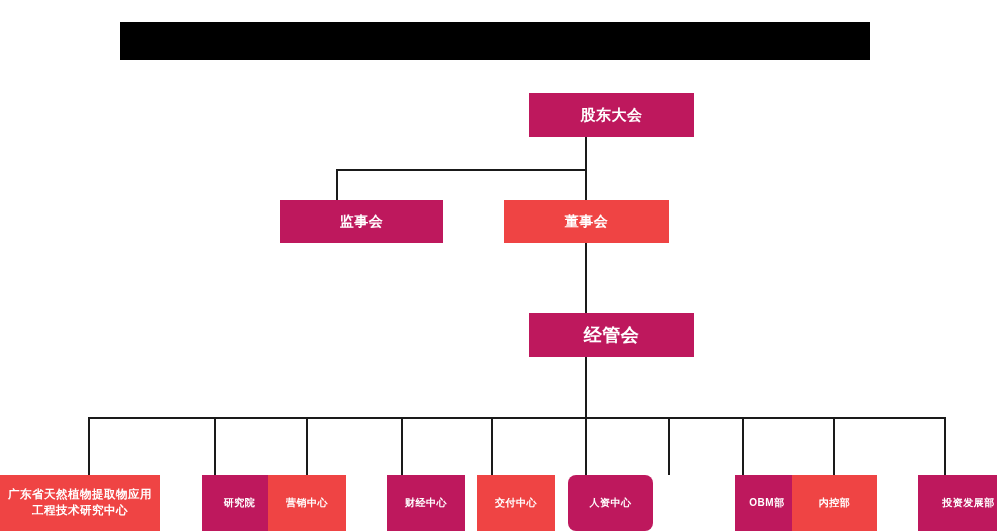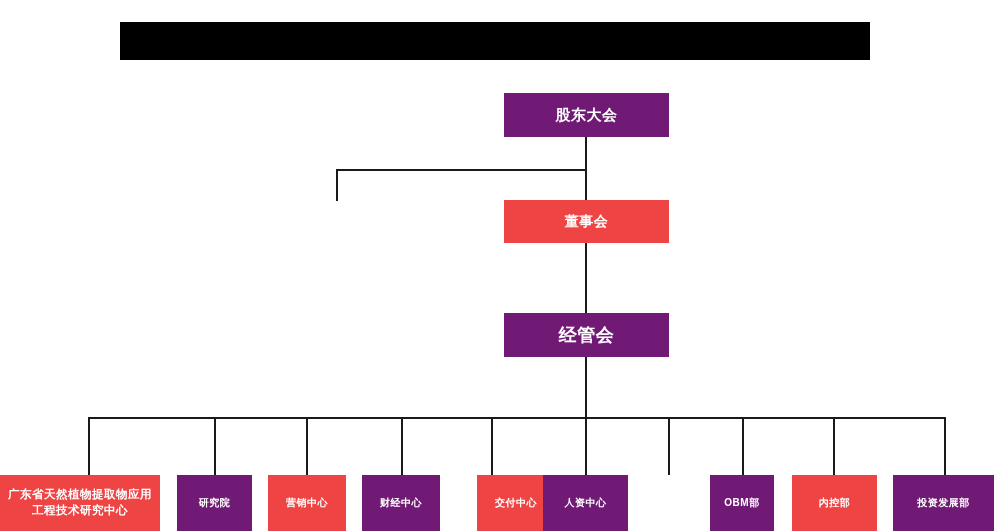--- a/index.html
+++ b/index.html
@@ -43,21 +43,21 @@
     display: flex;
     align-items: center;
     justify-content: center;
     text-align: center;
     color: #ffffff;
     font-weight: bold;
     line-height: 1.25;
     padding: 2px 4px;
     letter-spacing: 0.5px;
   }
-  .node.dark  { background: #701a75; }
+  .node.dark  { background: #be185d; margin-left: 25px; }
   .node.light { background: #ef4444; }
 
   .lvl1 { font-size: 15px; }
   .lvl2 { font-size: 14px; }
   .lvl3 { font-size: 18px; }
   .dept { font-size: 10px; }
   .dept.small { font-size: 11.5px; line-height: 1.35; font-weight: bold; }
 </style>
 </head>
 <body>
@@ -69,20 +69,21 @@
   <div class="node dark lvl1" style="left:504px; top:93px; width:165px; height:44px;">股东大会</div>
 
   <div class="line line-v" style="left:585px; top:137px; width:2px; height:33px;"></div>
 
   <div class="line line-h" style="left:336px; top:169px; width:251px; height:2px;"></div>
 
   <div class="line line-v" style="left:336px; top:169px; width:2px; height:32px;"></div>
 
   <div class="line line-v" style="left:585px; top:169px; width:2px; height:32px;"></div>
 
+  <div class="node dark lvl2" style="left:255px; top:200px; width:163px; height:43px;">监事会</div>
 
   <div class="node light lvl2" style="left:504px; top:200px; width:165px; height:43px;">董事会</div>
 
   <div class="line line-v" style="left:585px; top:243px; width:2px; height:70px;"></div>
 
   <div class="node dark lvl3" style="left:504px; top:313px; width:165px; height:44px;">经管会</div>
 
   <div class="line line-v" style="left:585px; top:357px; width:2px; height:61px;"></div>
 
   <div class="line line-h" style="left:88px; top:417px; width:858px; height:2px;"></div>
@@ -101,21 +102,21 @@
   <div class="node light dept small" style="left:0px; top:475px; width:160px; height:56px;">广东省天然植物提取物应用工程技术研究中心</div>
 
   <div class="node dark dept" style="left:177px; top:475px; width:75px; height:56px;">研究院</div>
 
   <div class="node light dept" style="left:268px; top:475px; width:78px; height:56px;">营销中心</div>
 
   <div class="node dark dept" style="left:362px; top:475px; width:78px; height:56px;">财经中心</div>
 
   <div class="node light dept" style="left:453px; top:475px; width:78px; height:56px;margin-left:24px;">交付中心</div>
 
-  <div class="node dark dept" style="left:543px; top:475px; width:85px; height:56px;">人资中心</div>
+  <div class="node dark dept" style="left:543px; top:475px; width:85px; height:56px;border-radius:8px;">人资中心</div>
 
 
   <div class="node dark dept" style="left:710px; top:475px; width:64px; height:56px;">OBM部</div>
 
   <div class="node light dept" style="left:792px; top:475px; width:85px; height:56px;">内控部</div>
 
   <div class="node dark dept" style="left:893px; top:475px; width:101px; height:56px;">投资发展部</div>
 
 </div>
 

